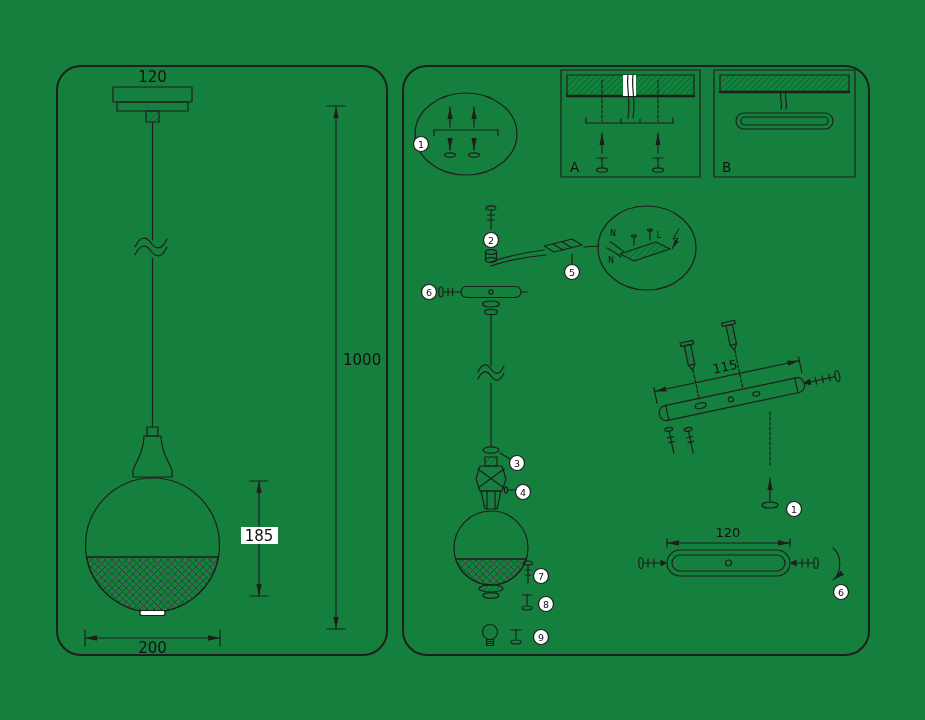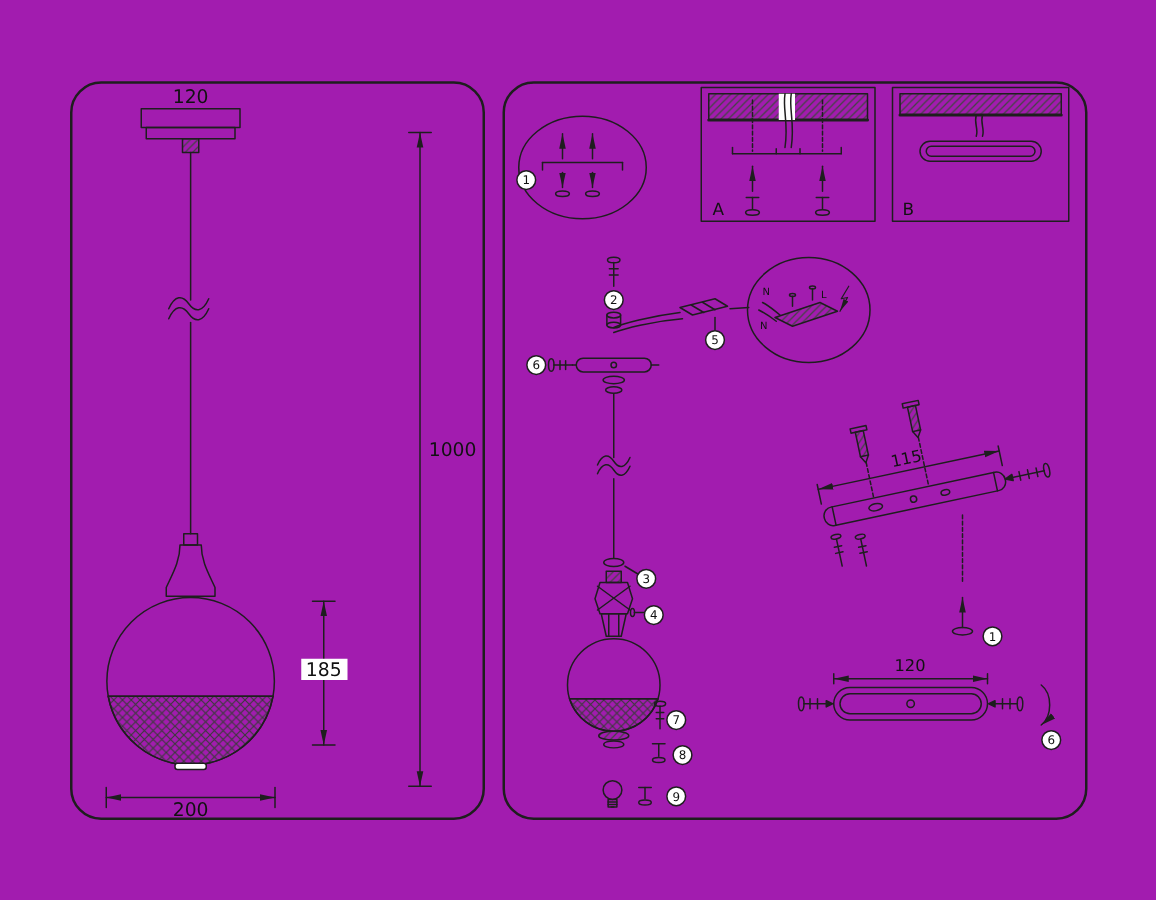--- a/index.html
+++ b/index.html
@@ -1,16 +1,16 @@
 <!DOCTYPE html>
 <html><head>
 <meta charset="utf-8">
 <style>
   html,body{margin:0;padding:0;background:#fff;}
-  .stage{position:relative;width:925px;height:720px;background:#a21caf;overflow:hidden;}
+  .stage{position:relative;width:925px;height:720px;background:#15803d;overflow:hidden;}
   svg text{font-family:"DejaVu Sans",sans-serif;fill:#111;stroke:none;}
   .dim{font-size:15px;text-anchor:middle;}
   .dim13{font-size:13px;text-anchor:middle;}
   .stepnum{font-size:9.5px;text-anchor:middle;}
   .optl{font-size:13.5px;}
   .tiny{font-size:8px;text-anchor:middle;}
 </style>
 </head>
 <body>
 

